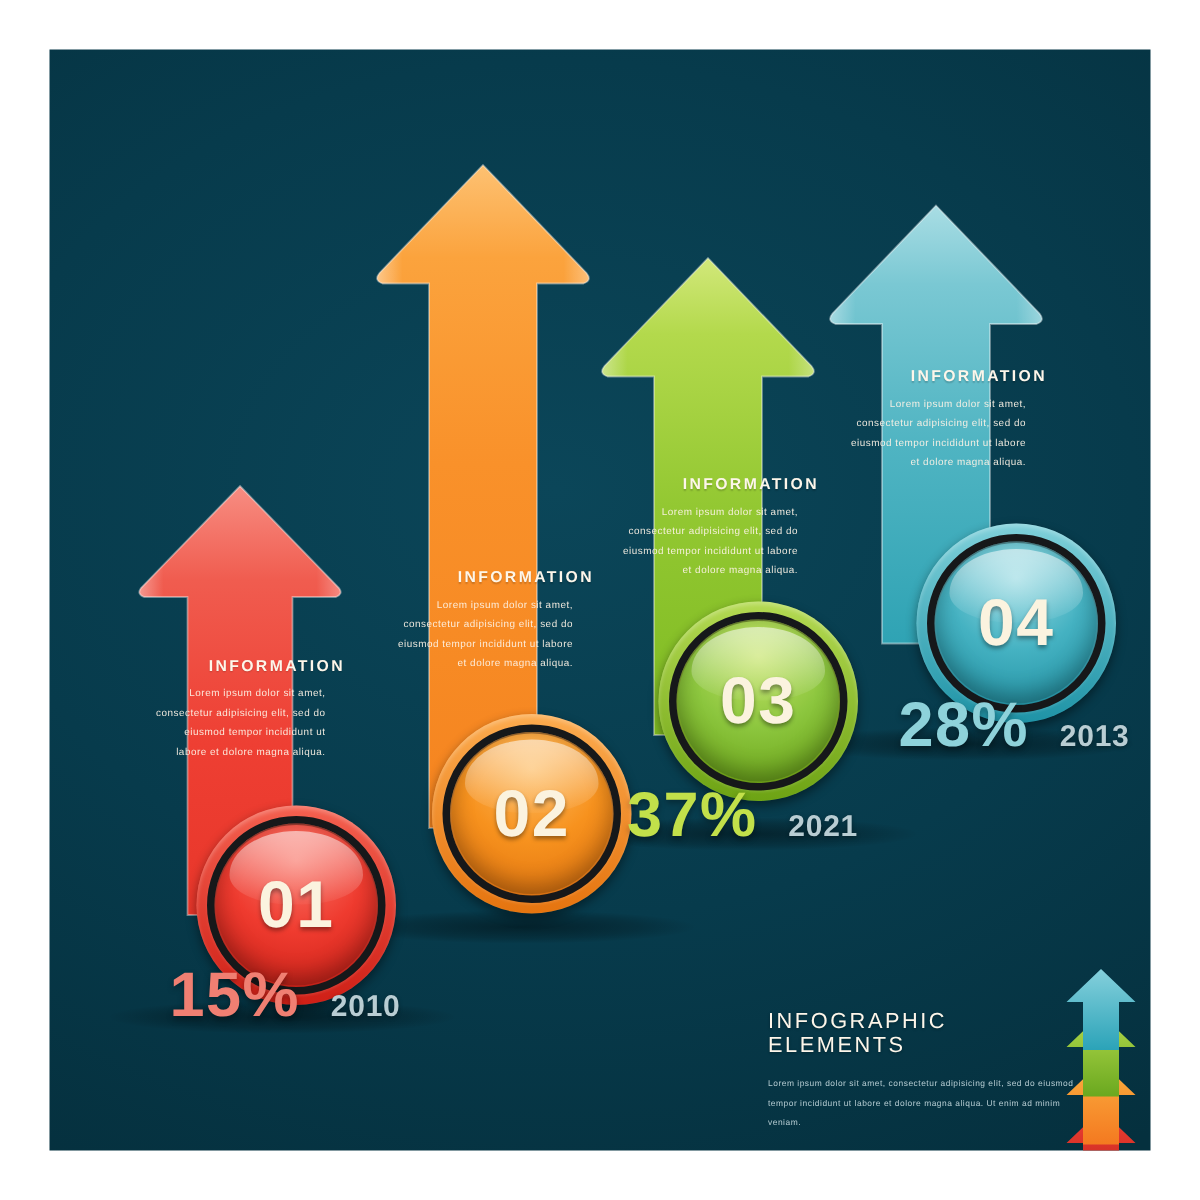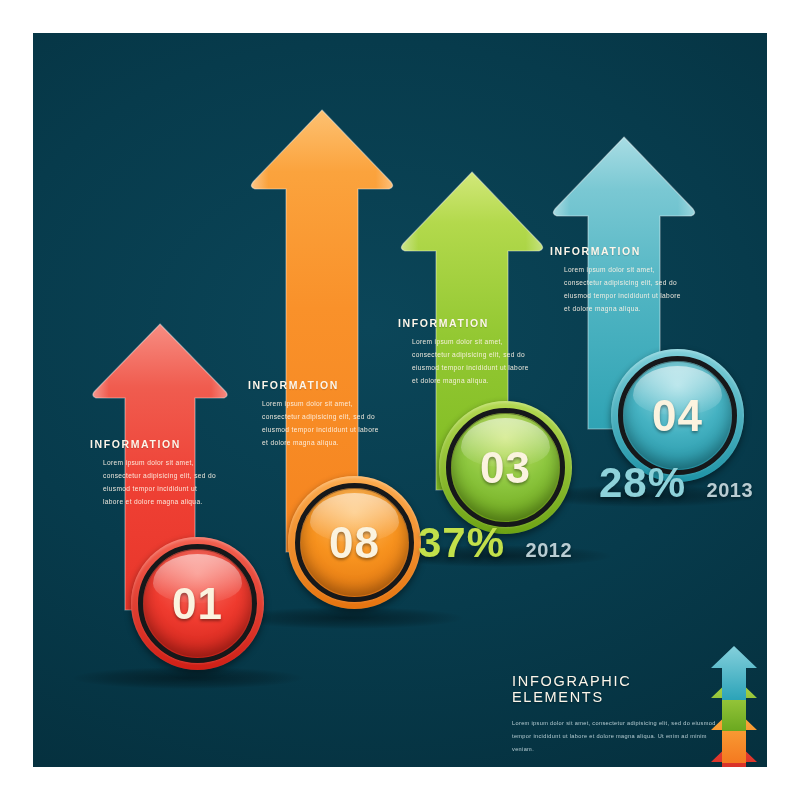--- a/index.html
+++ b/index.html
@@ -20,21 +20,21 @@
 
   
   .col{position:absolute;}
 
   .arrow{position:absolute;left:0;top:0;width:100%;height:100%;}
   .arrow svg{display:block;width:100%;height:100%;overflow:visible;}
 
   .panel{
     position:absolute;
     left:0; width:100%;
-    text-align:left;
+    text-align:right;
     pointer-events:none;
   }
   .panel .hdr{
     font-size:10.5px;
     letter-spacing:1.6px;
     font-weight:bold;
     color:#fdf6ea;
     margin-bottom:7px;
     text-shadow:0 1px 1px rgba(0,0,0,.18);
   }
@@ -157,20 +157,24 @@
     <div class="panel" style="top:118px;">
       <div class="hdr">INFORMATION</div>
       <div class="body">Lorem ipsum dolor sit amet, consectetur adipisicing elit, sed do eiusmod tempor incididunt ut labore et dolore magna aliqua.</div>
     </div>
   </div>
   <div class="badge" style="left:98px;top:504px;width:133px;height:133px;">
     <div class="ring" style="background:linear-gradient(180deg,#f4604f,#cf1f16);"></div>
     <div class="core" style="background:radial-gradient(circle at 50% 22%, #f9776a 0%, #ef3b2f 48%, #c61d14 100%);"></div>
     <span class="num">01</span>
   </div>
+  <div class="stat" style="left:80px;top:606px;">
+    <span class="pct" style="color:#f07f72;">15%</span>
+    <span class="yr">2010</span>
+  </div>
 
   <div class="col c2" style="left:215px; top:73px; width:148px; height:446px;">
     <div class="arrow">
       <svg viewBox="0 0 148 446" preserveAspectRatio="none">
         <defs>
           <linearGradient id="g2" x1="0" y1="0" x2="0" y2="1">
             <stop offset="0%" stop-color="#fdc172"></stop>
             <stop offset="14%" stop-color="#fba33d"></stop>
             <stop offset="45%" stop-color="#f9912a"></stop>
             <stop offset="100%" stop-color="#f5841f"></stop>
@@ -187,21 +191,21 @@
       </svg>
     </div>
     <div class="panel" style="top:273px;">
       <div class="hdr">INFORMATION</div>
       <div class="body">Lorem ipsum dolor sit amet, consectetur adipisicing elit, sed do eiusmod tempor incididunt ut labore et dolore magna aliqua.</div>
     </div>
   </div>
   <div class="badge" style="left:255px;top:443px;width:133px;height:133px;">
     <div class="ring" style="background:linear-gradient(180deg,#fcab4e,#e5740f);"></div>
     <div class="core" style="background:radial-gradient(circle at 50% 22%, #fdbc63 0%, #f7921e 48%, #dd6f0d 100%);"></div>
-    <span class="num">08</span>
+    <span class="num">02</span>
   </div>
 
   <div class="col c3" style="left:365px; top:135px; width:148px; height:322px;">
     <div class="arrow">
       <svg viewBox="0 0 148 322" preserveAspectRatio="none">
         <defs>
           <linearGradient id="g3" x1="0" y1="0" x2="0" y2="1">
             <stop offset="0%" stop-color="#d2e87a"></stop>
             <stop offset="16%" stop-color="#b3d94c"></stop>
             <stop offset="52%" stop-color="#93c832"></stop>
@@ -223,21 +227,21 @@
       <div class="body">Lorem ipsum dolor sit amet, consectetur adipisicing elit, sed do eiusmod tempor incididunt ut labore et dolore magna aliqua.</div>
     </div>
   </div>
   <div class="badge" style="left:406px;top:368px;width:133px;height:133px;">
     <div class="ring" style="background:linear-gradient(180deg,#b4da52,#6da314);"></div>
     <div class="core" style="background:radial-gradient(circle at 50% 22%, #c6e468 0%, #8cc63e 48%, #639c10 100%);"></div>
     <span class="num">03</span>
   </div>
   <div class="stat" style="left:385px;top:486px;">
     <span class="pct" style="color:#c2e04a;">37%</span>
-    <span class="yr">2012</span>
+    <span class="yr">2021</span>
   </div>
 
   <div class="col c4" style="left:517px; top:100px; width:148px; height:296px;">
     <div class="arrow">
       <svg viewBox="0 0 148 296" preserveAspectRatio="none">
         <defs>
           <linearGradient id="g4" x1="0" y1="0" x2="0" y2="1">
             <stop offset="0%" stop-color="#a9dde4"></stop>
             <stop offset="18%" stop-color="#7ac8d3"></stop>
             <stop offset="55%" stop-color="#4fb4c2"></stop>

